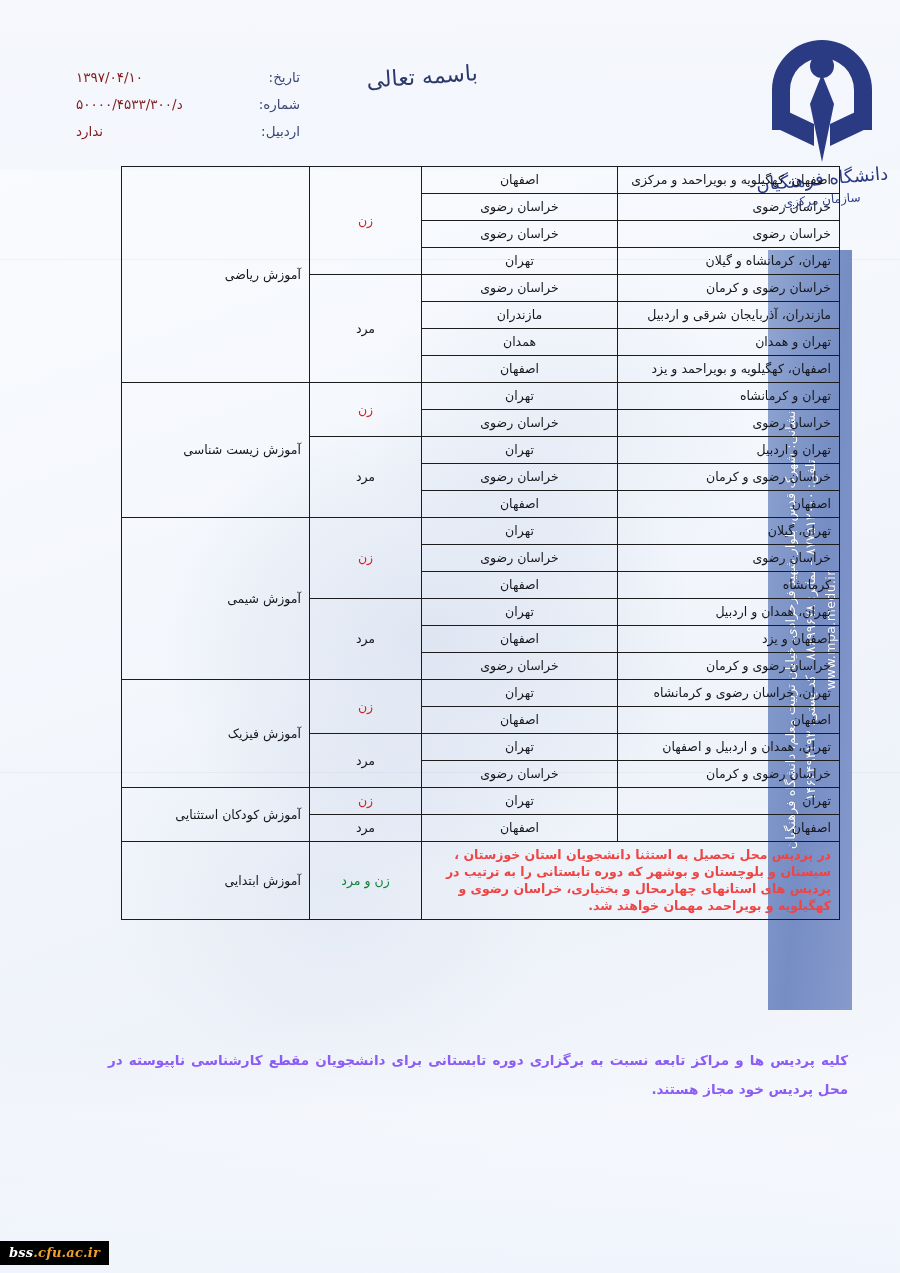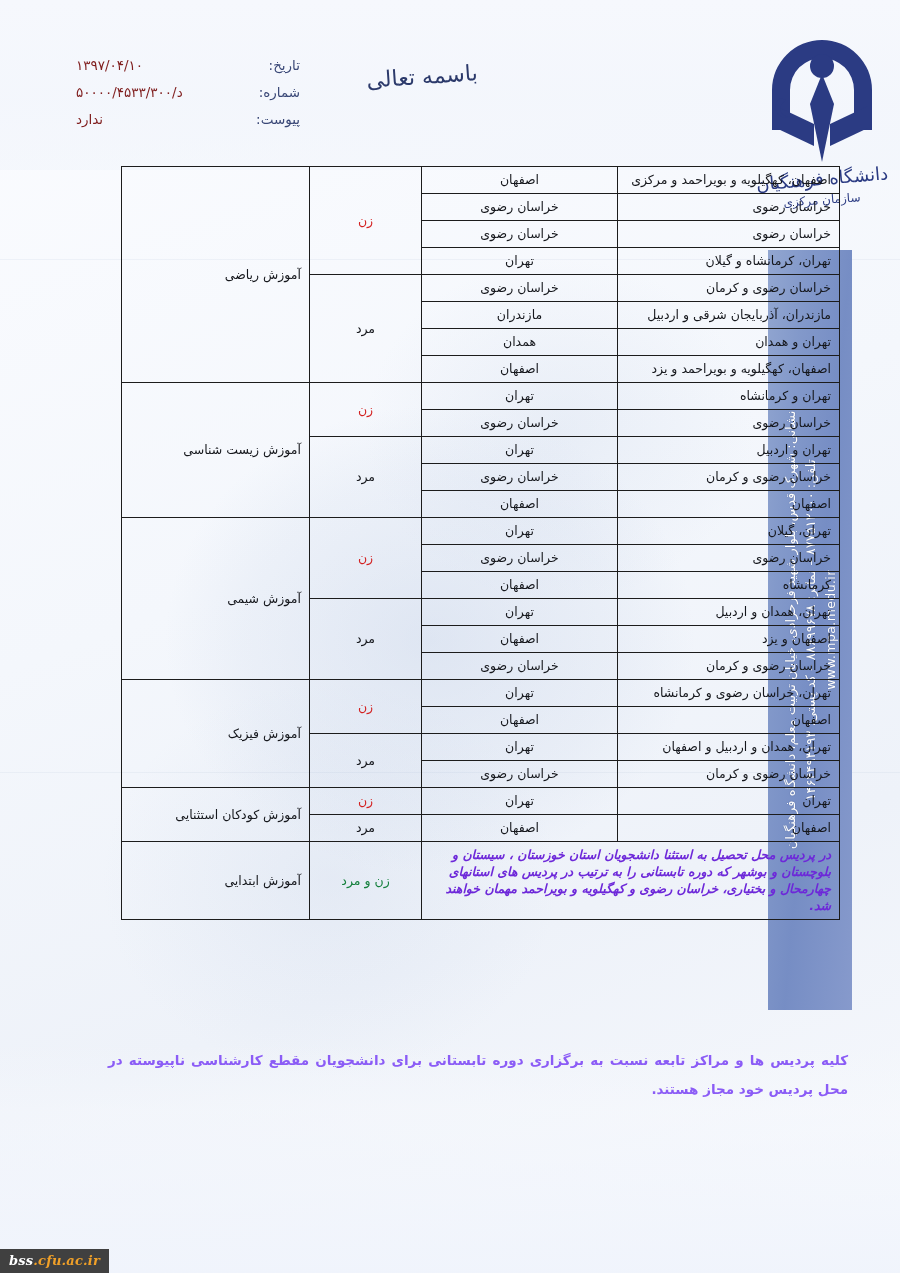--- a/index.html
+++ b/index.html
@@ -70,20 +70,21 @@
     align-items: baseline;
     height: 27px;
     white-space: nowrap;
   }
   .meta-label {
     width: 62px;
     flex: 0 0 62px;
     text-align: right;
     color: #3a4877;
     letter-spacing: 0.3px;
+    margin-top: 12px;
   }
   .meta-value {
     flex: 1 1 auto;
     text-align: left;
     padding-left: 6px;
     direction: ltr;
     unicode-bidi: plaintext;
     color: #7f1d1d;
     letter-spacing: 0.6px;
   }
@@ -227,22 +228,22 @@
     color: #8b5cf6;
     line-height: 29px;
     text-align: justify;
     direction: rtl;
   }
 
   
   .watermark {
     position: absolute;
     left: 0;
-    bottom: 0;
-    background: #404040;
+    bottom: 8px;
+    background: #000000;
     padding: 4px 9px 5px 9px;
     font-family: "DejaVu Serif", "Liberation Serif", serif;
     font-style: italic;
     font-weight: bold;
     font-size: 13px;
     direction: ltr;
     letter-spacing: 0.2px;
   }
   .wm-a { color: #ffffff; }
   .wm-b { color: #f0a028; }
@@ -272,21 +273,21 @@
   <div class="meta">
     <div class="meta-row">
       <span class="meta-label">تاریخ:</span>
       <span class="meta-value">۱۳۹۷/۰۴/۱۰</span>
     </div>
     <div class="meta-row">
       <span class="meta-label">شماره:</span>
       <span class="meta-value">د/۵۰۰۰۰/۴۵۳۳/۳۰۰</span>
     </div>
     <div class="meta-row">
-      <span class="meta-label">پیوست:</span>
+      <span class="meta-label">اردبیل:</span>
       <span class="meta-value">ندارد</span>
     </div>
   </div>
 
   <div class="logo-zone">
     <svg class="logo-mark" viewBox="0 0 120 132" aria-hidden="true">
 
       <path d="M10 96 L10 56 A50 50 0 0 1 110 56 L110 96 L92 96 L92 56 A32 32 0 0 0 28 56 L28 96 Z" fill="#2b3b83"></path>
 
       <path d="M14 72 L52 90 L52 112 L14 94 Z" fill="#2b3b83"></path>
@@ -436,21 +437,21 @@
           <td class="campus">تهران</td>
           <td class="gender" rowspan="1" style="color: rgb(211, 32, 32);">زن</td>
           <td class="major" rowspan="2">آموزش کودکان استثنایی</td>
         </tr>
         <tr>
           <td class="provinces">اصفهان</td>
           <td class="campus">اصفهان</td>
           <td class="gender" rowspan="1" style="color: rgb(21, 23, 28);">مرد</td>
         </tr>
         <tr>
-          <td class="note" colspan="2" style="color: #6d28d9; font-style: italic;">در پردیس محل تحصیل به استثنا دانشجویان استان خوزستان ، سیستان و بلوچستان و بوشهر که دوره تابستانی را به ترتیب در پردیس های استانهای چهارمحال و بختیاری، خراسان رضوی و کهگیلویه و بویراحمد مهمان خواهند شد.</td>
+          <td class="note" colspan="2" style="color: #ef4444;">در پردیس محل تحصیل به استثنا دانشجویان استان خوزستان ، سیستان و بلوچستان و بوشهر که دوره تابستانی را به ترتیب در پردیس های استانهای چهارمحال و بختیاری، خراسان رضوی و کهگیلویه و بویراحمد مهمان خواهند شد.</td>
           <td class="gender" style="color: #15803d;">زن و مرد</td>
           <td class="major" rowspan="1">آموزش ابتدایی</td>
         </tr>
       </tbody>
   </table>
 </div>
 
 <div class="closing">کلیه پردیس ها و مراکز تابعه نسبت به برگزاری دوره تابستانی برای دانشجویان مقطع کارشناسی ناپیوسته در محل پردیس خود مجاز هستند.</div>
 
 <div class="watermark">

